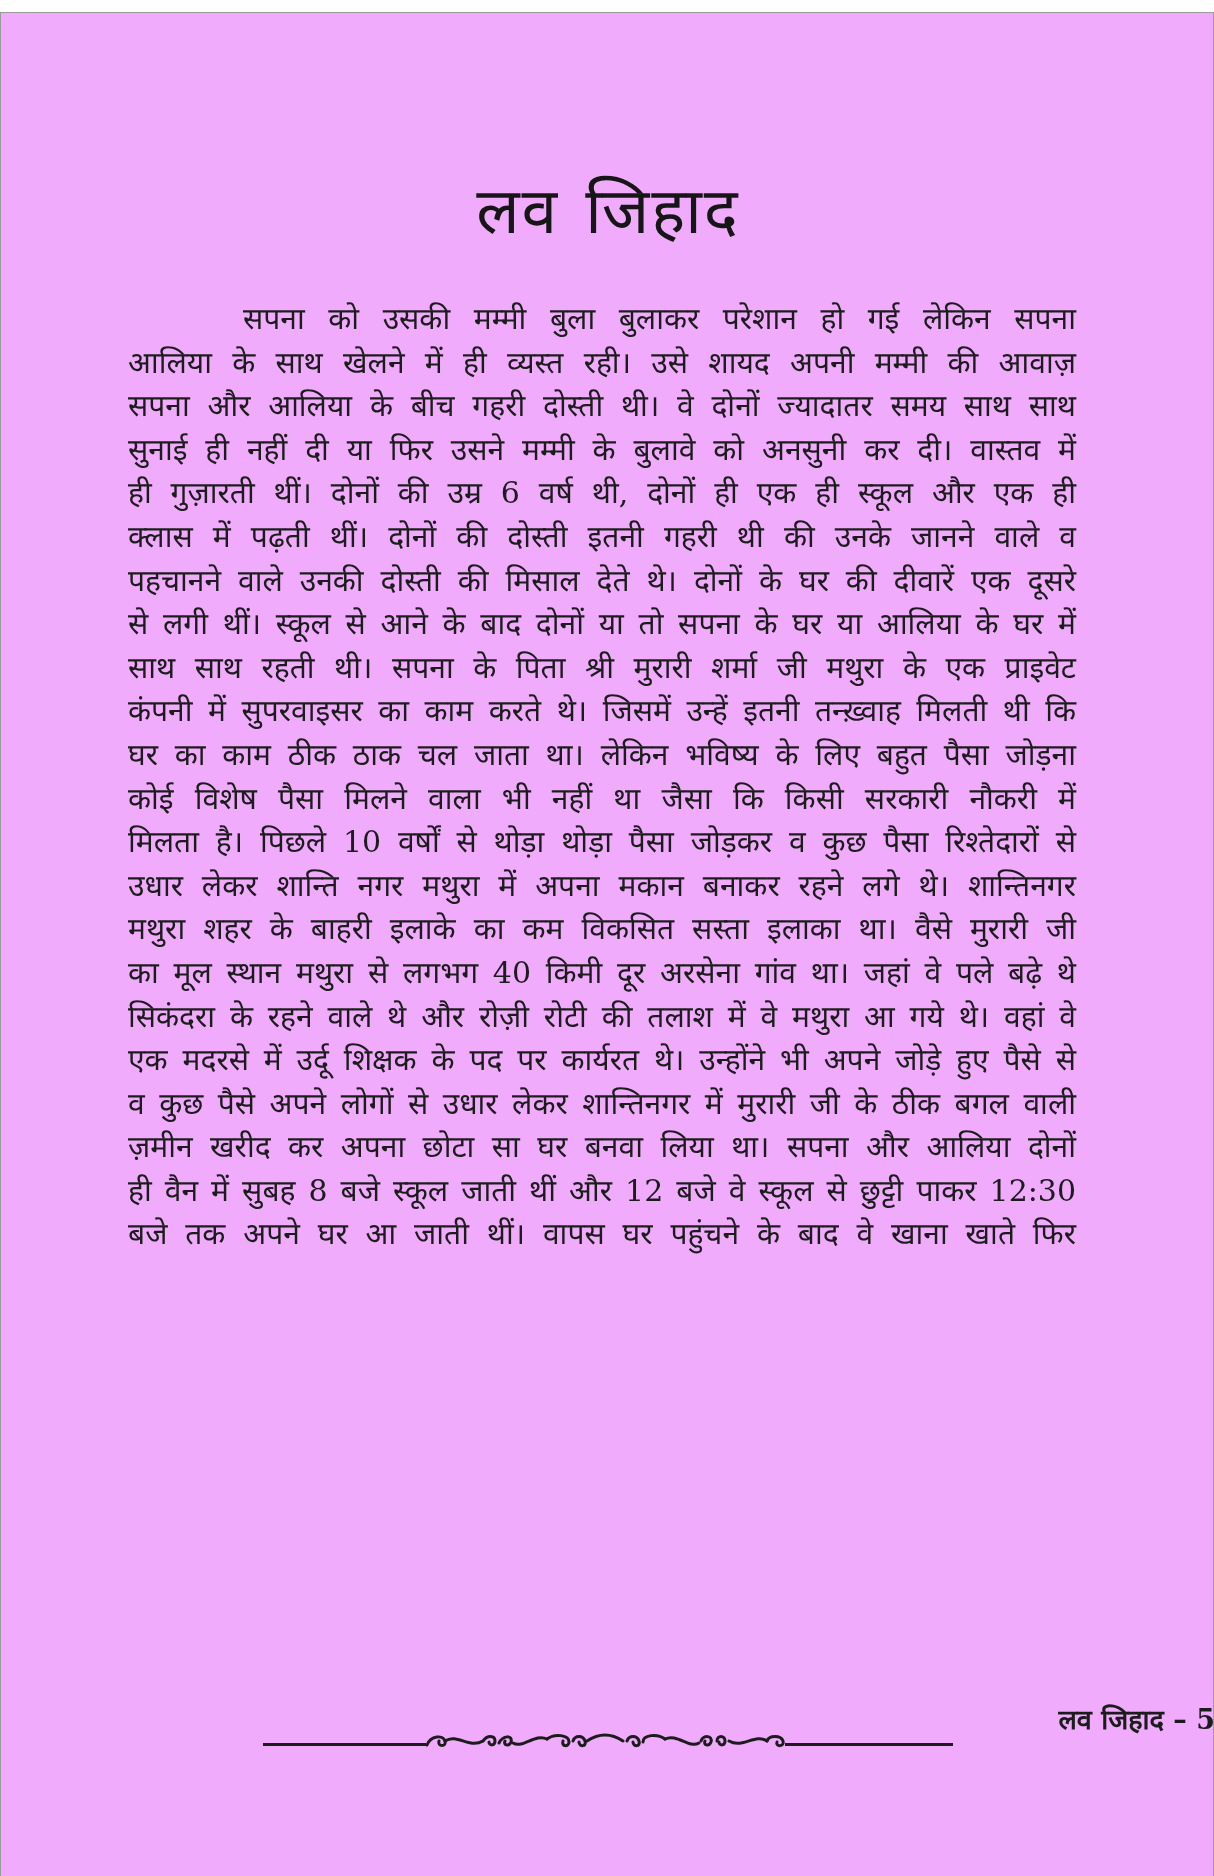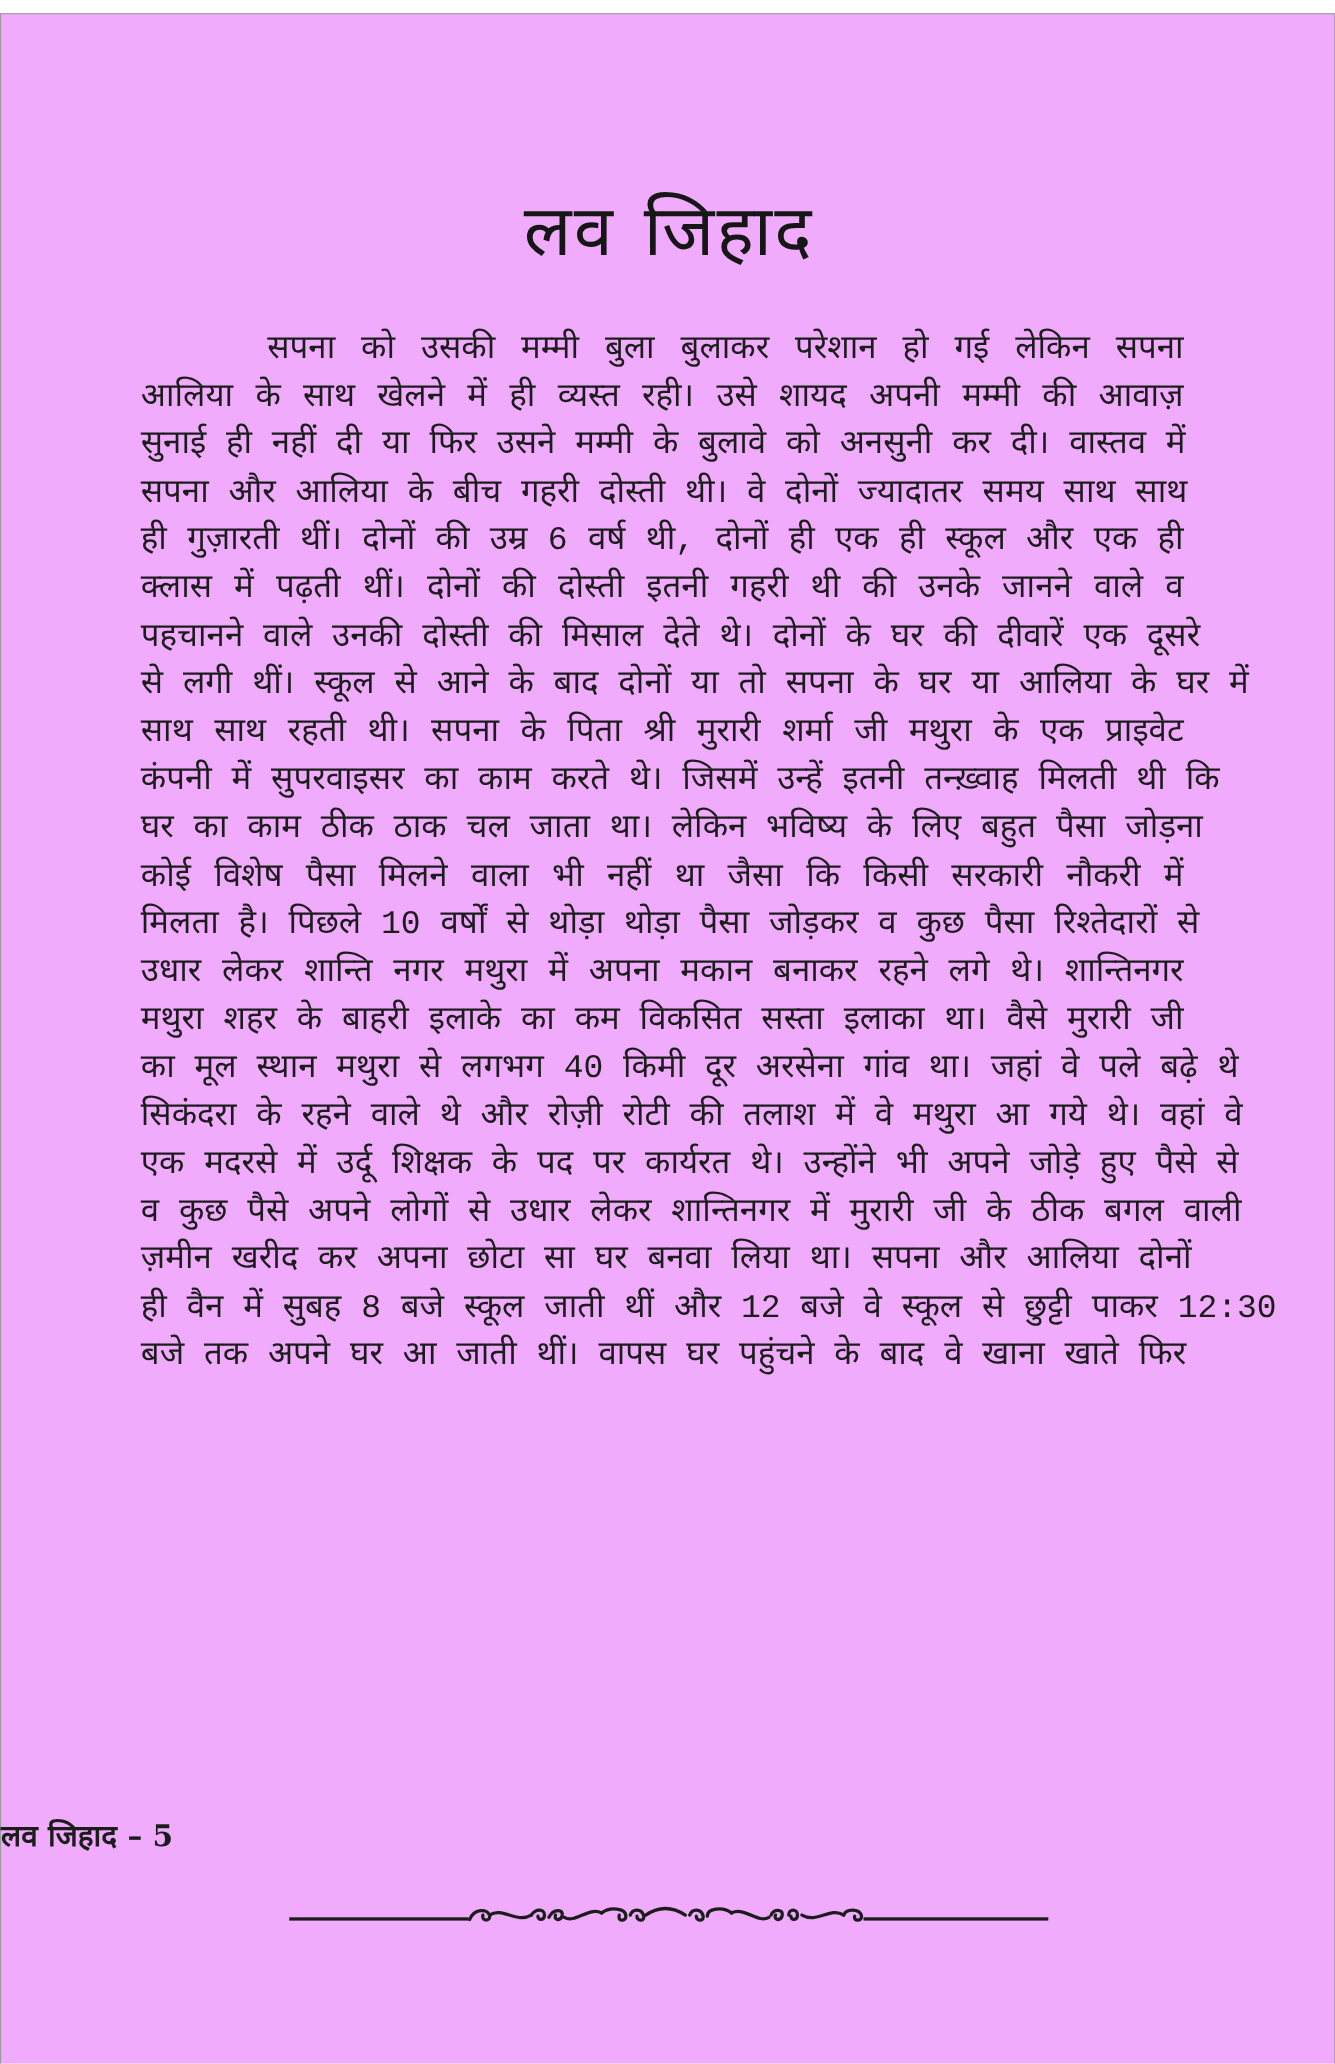--- a/index.html
+++ b/index.html
@@ -36,40 +36,39 @@
       letter-spacing: 2px;
       color: #161616;
       margin: 0;
     }
     .title .word-gap { display: inline-block; width: 26px; }
     .body-text {
       position: absolute;
       left: 127px;
       top: 284px;
       width: 948px;
-      font-family: Liberation Mono, monospace;
     }
     .line {
       display: block;
       height: 43.6px;
       line-height: 43.6px;
       font-size: 30px;
       text-align: justify;
       text-align-last: justify;
       white-space: nowrap;
       overflow: visible;
       color: #1c1c1c;
     }
     .line.indent { padding-left: 115px; }
     .running-foot {
       position: absolute;
       left: 0;
       width: 1214px;
-      top: 1637px;
-      text-align: left;
+      top: 1687px;
+      text-align: right;
       font-size: 27px;
       line-height: 40px;
       font-weight: bold;
       color: #1c1c1c;
     }
     .foot-rule {
       position: absolute;
       left: 262px;
       top: 1716px;
       width: 690px;
@@ -95,22 +94,22 @@
 </head>
 <body>
 
 <div class="page">
 
   <h1 class="title"><span>लव</span><span class="word-gap"></span><span>जिहाद</span></h1>
 
   <div class="body-text">
     <span class="line indent">सपना को उसकी मम्मी बुला बुलाकर परेशान हो गई लेकिन सपना</span>
     <span class="line">आलिया के साथ खेलने में ही व्यस्त रही। उसे शायद अपनी मम्मी की आवाज़</span>
+    <span class="line">सपना और आलिया के बीच गहरी दोस्ती थी। वे दोनों ज्यादातर समय साथ साथ</span>
     <span class="line">सुनाई ही नहीं दी या फिर उसने मम्मी के बुलावे को अनसुनी कर दी। वास्तव में</span>
-    <span class="line">सपना और आलिया के बीच गहरी दोस्ती थी। वे दोनों ज्यादातर समय साथ साथ</span>
     <span class="line">ही गुज़ारती थीं। दोनों की उम्र 6 वर्ष थी, दोनों ही एक ही स्कूल और एक ही</span>
     <span class="line">क्लास में पढ़ती थीं। दोनों की दोस्ती इतनी गहरी थी की उनके जानने वाले व</span>
     <span class="line">पहचानने वाले उनकी दोस्ती की मिसाल देते थे। दोनों के घर की दीवारें एक दूसरे</span>
     <span class="line">से लगी थीं। स्कूल से आने के बाद दोनों या तो सपना के घर या आलिया के घर में</span>
     <span class="line">साथ साथ रहती थी। सपना के पिता श्री मुरारी शर्मा जी मथुरा के एक प्राइवेट</span>
     <span class="line">कंपनी में सुपरवाइसर का काम करते थे। जिसमें उन्हें इतनी तन्ख़्वाह मिलती थी कि</span>
     <span class="line">घर का काम ठीक ठाक चल जाता था। लेकिन भविष्य के लिए बहुत पैसा जोड़ना</span>
     <span class="line">कोई विशेष पैसा मिलने वाला भी नहीं था जैसा कि किसी सरकारी नौकरी में</span>
     <span class="line">मिलता है। पिछले 10 वर्षों से थोड़ा थोड़ा पैसा जोड़कर व कुछ पैसा रिश्तेदारों से</span>
     <span class="line">उधार लेकर शान्ति नगर मथुरा में अपना मकान बनाकर रहने लगे थे। शान्तिनगर</span>

